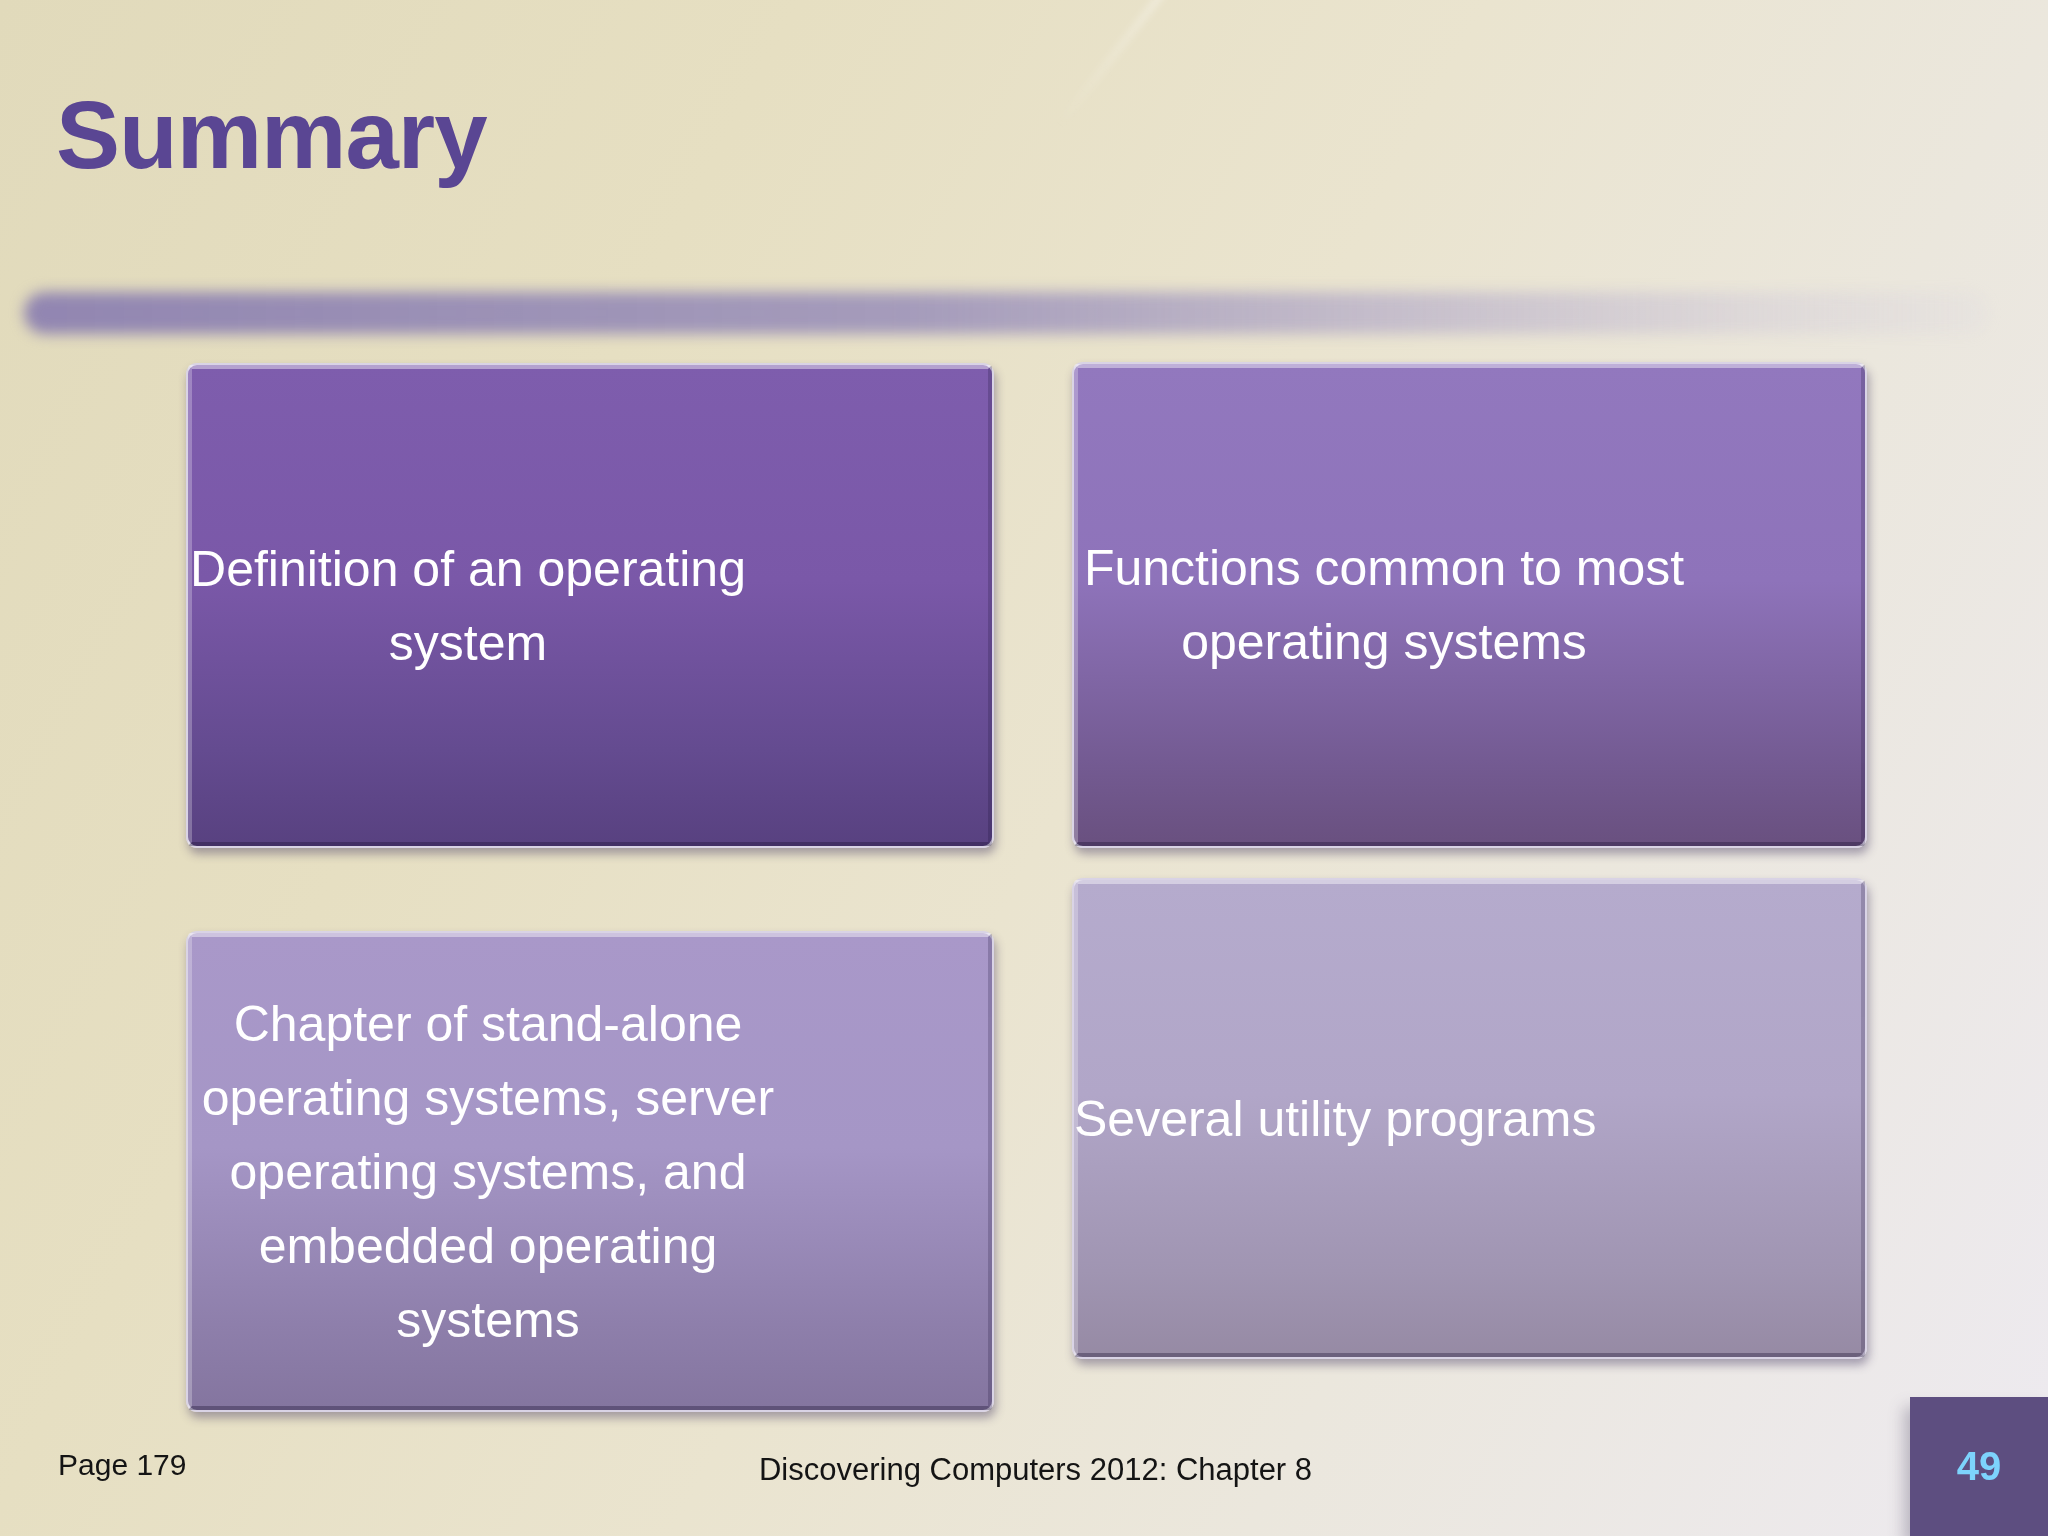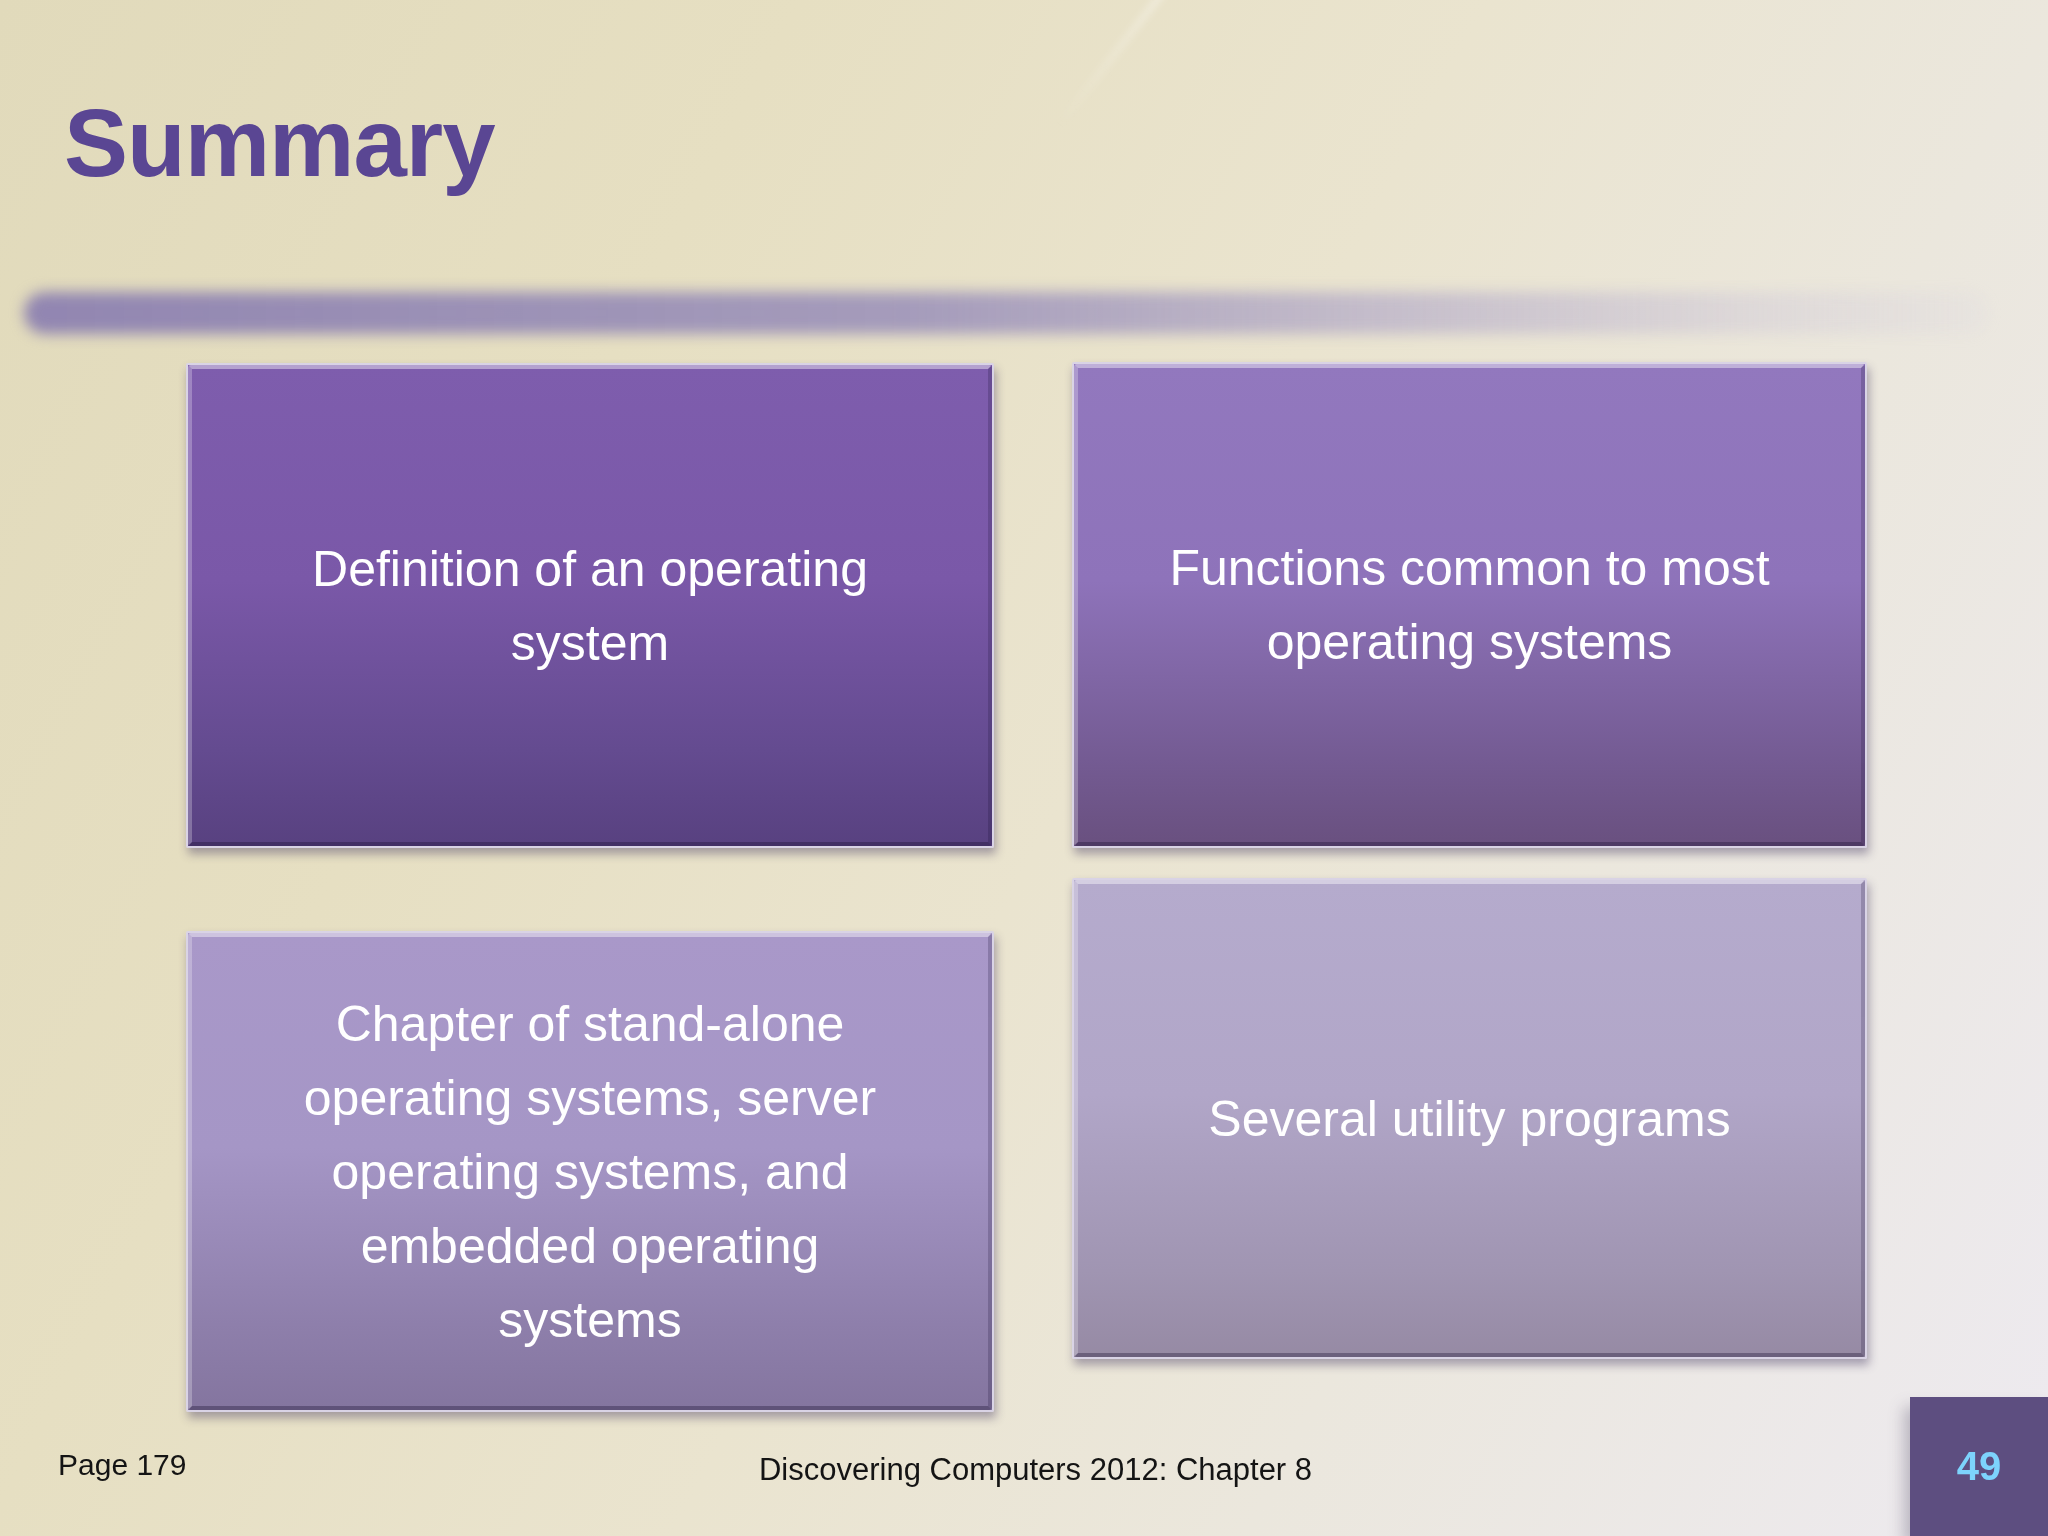--- a/index.html
+++ b/index.html
@@ -14,42 +14,42 @@
   
   .bg-streak{
     position:absolute;left:1060px;top:120px;width:560px;height:8px;
     background:linear-gradient(90deg,rgba(255,255,255,0),rgba(255,255,255,.5),rgba(255,255,255,0));
     transform:rotate(-52deg);transform-origin:left center;
     filter:blur(3px);
     pointer-events:none;
   }
   .title{
     position:absolute;left:56px;top:80px;
-    margin:8px;
+    margin:0;
     font-size:96px;font-weight:700;
     color:#5a4693;
     letter-spacing:-1px;
   }
   .divider-bar{
     position:absolute;left:24px;top:292px;
     width:1964px;height:42px;border-radius:22px;
     background:linear-gradient(90deg,
       rgba(138,126,176,.92) 0%,
       rgba(148,138,184,.8) 45%,
       rgba(168,159,199,.55) 70%,
       rgba(196,189,216,.32) 88%,
       rgba(214,209,228,.12) 100%);
     filter:blur(7px);
     pointer-events:none;
   }
   .sa-box{
     position:absolute;
-    display:flex;align-items:center;justify-content:center;
+    display:flex;align-items:center;justify-content:flex-start;
     text-align:center;
-    border-radius:2px;
+    border-radius:11px;
     border:2px solid #d9d3e5;
     box-shadow:2px 6px 10px rgba(78,66,104,.45);
     color:#ffffff;
     font-size:50px;line-height:74px;
   }
   .sa-box::before{ 
     content:"";position:absolute;inset:0;border-radius:3px;
     border-style:solid;border-width:4px;
     border-top-color:rgba(255,255,255,.42);
     border-left-color:rgba(255,255,255,.26);

